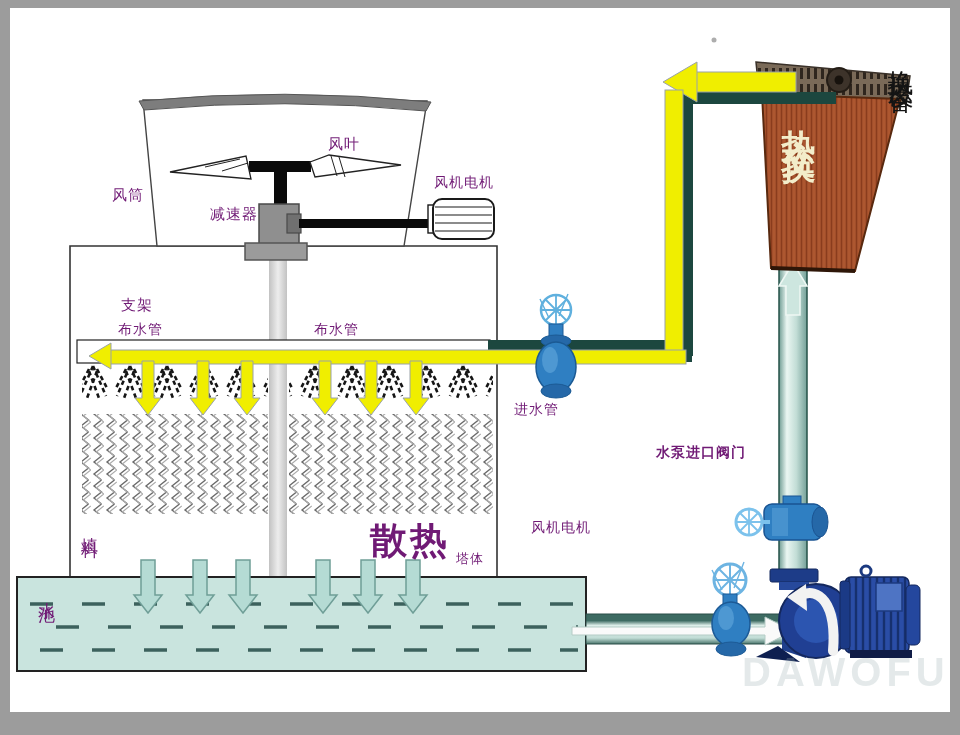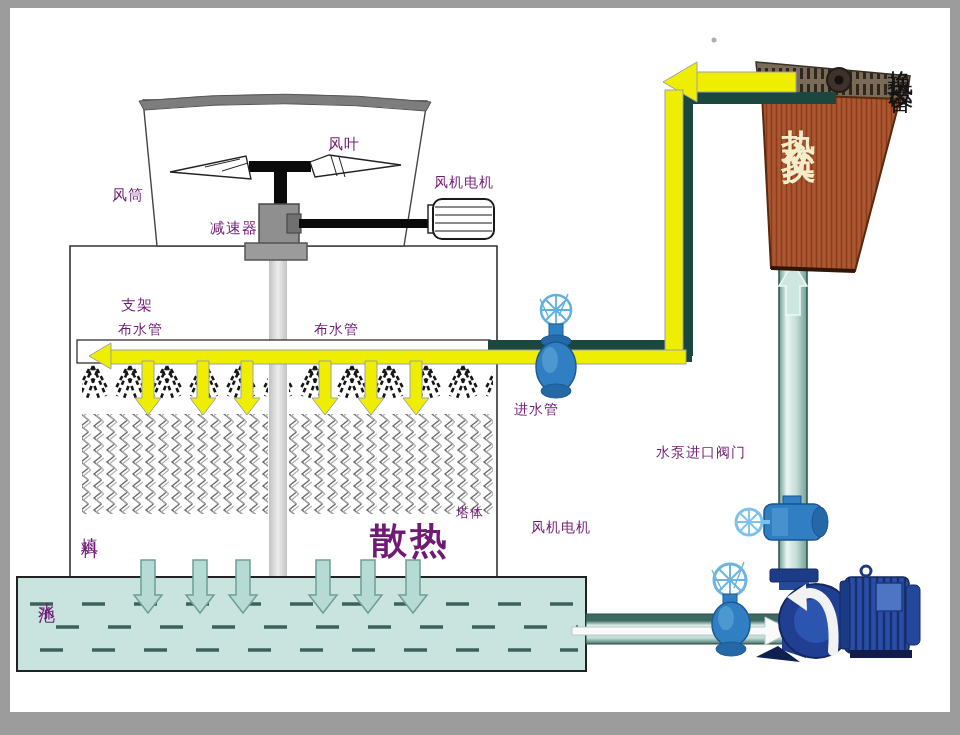--- a/index.html
+++ b/index.html
@@ -222,27 +222,28 @@
     <rect x="840" y="581" width="10" height="68" rx="3" fill="#1b3a86" stroke="#14285e"></rect>
     <rect x="906" y="585" width="14" height="60" rx="5" fill="#24479e" stroke="#14285e"></rect>
     <rect x="876" y="583" width="26" height="28" fill="#4e74c4" stroke="#1c3a80" stroke-width="1.5"></rect>
     <circle cx="866" cy="571" r="5" fill="none" stroke="#1c3a80" stroke-width="3"></circle>
     <rect x="850" y="650" width="62" height="8" fill="#101c46"></rect>
   </g>
 </svg>
 
   <div class="lbl" style="left:328px;top:136px;">风叶</div>
   <div class="lbl" style="left:112px;top:187px;">风筒</div>
-  <div class="lbl" style="left:210px;top:220px;">减速器</div>
+  <div class="lbl" style="left:210px;top:206px;">减速器</div>
   <div class="lbl sm" style="left:434px;top:175px;">风机电机</div>
   <div class="lbl" style="left:121px;top:277px;margin-top:20px;">支架</div>
   <div class="lbl sm" style="left:118px;top:322px;">布水管</div>
   <div class="lbl sm" style="left:314px;top:322px;">布水管</div>
   <div class="lbl sm" style="left:514px;top:386px;margin-top:16px;">进水管</div>
-  <div class="lbl sm" style="left:656px;top:445px;">水泵进口阀门</div>
+  <div class="lbl sm" style="left:656px;top:445px;font-weight:bold;">水泵进口阀门</div>
   <div class="lbl sm" style="left:531px;top:520px;">风机电机</div>
   <div class="lbl v stacked" style="left:80px;top:524px;">填料</div>
   <div class="lbl big" style="left:370px;top:520px;">散热</div>
-  <div class="lbl xs" style="left:456px;top:506px;">塔体</div>
+  <div class="lbl xs" style="left:456px;top:552px;">塔体</div>
   <div class="lbl v stacked" style="left:37px;top:589px;">水池</div>
   <div class="lbl v hotwords" style="left:780px;top:103px;">热交换</div>
   <div class="lbl v equipwords" style="left:886px;top:50px;">换热设备</div>
+  <div class="watermark" style="left:742px;top:650px;">DAWOFU</div>
 </div>
 
 </body></html>

